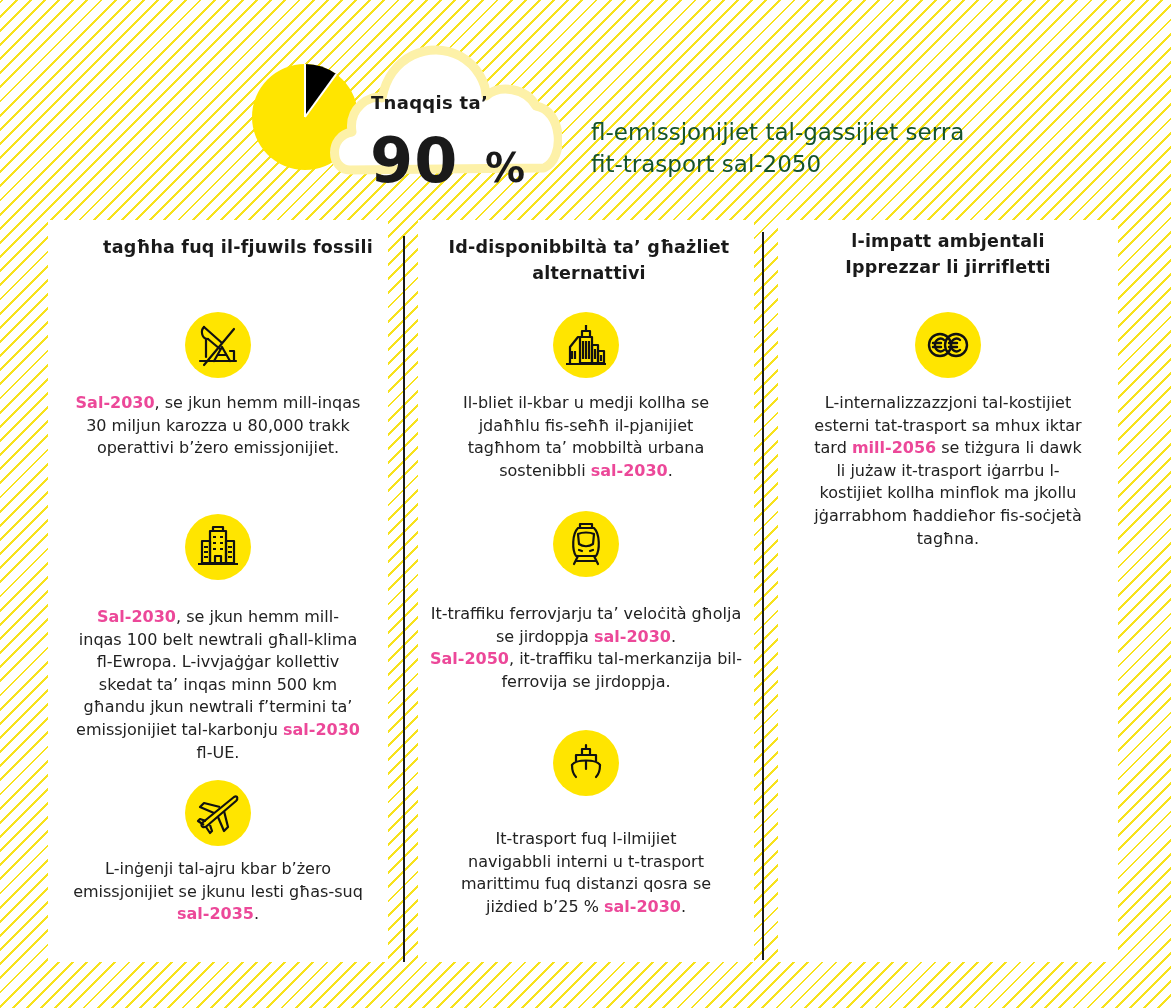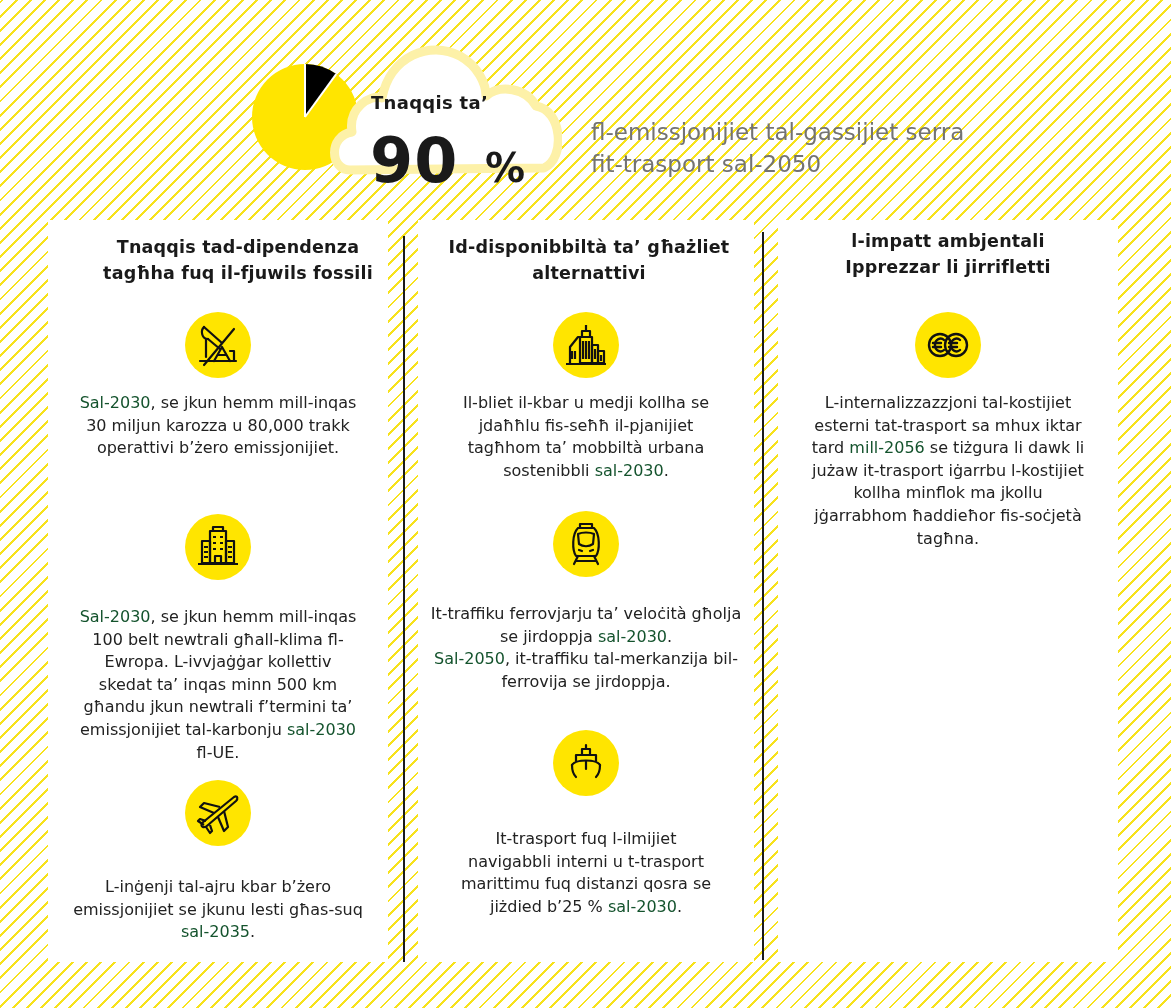--- a/index.html
+++ b/index.html
@@ -11,37 +11,37 @@
     color: #1a1a1a;
   }
   .abs { position: absolute; }
 
   
   .pie { left: 252px; top: 64px; width: 106px; height: 106px; }
   .cloud { left: 330px; top: 36px; width: 232px; height: 142px; }
   .hero-kicker { left: 371px; top: 92px; font-size: 18px; font-weight: bold; letter-spacing: 0.3px; }
   .hero-value { left: 370px; top: 126px; font-size: 62px; font-weight: bold; letter-spacing: 1px; line-height: 70px; }
   .hero-value .pct { font-size: 40px; margin-left: 4px; }
-  .hero-desc { left: 591px; top: 116px; font-size: 23px; line-height: 32px; font-weight: normal; color: #737373; }
+  .hero-desc { left: 591px; top: 116px; font-size: 23px; line-height: 32px; font-weight: normal; color: #14532d; }
 
   
   .card { background: #ffffff; top: 220px; height: 742px; }
   .card-1 { left: 48px; width: 340px; }
   .card-2 { left: 418px; width: 336px; }
   .card-3 { left: 778px; width: 340px; }
   .divider { width: 2px; background: #1a1a1a; }
   .divider-1 { left: 403px; top: 236px; height: 726px; }
   .divider-2 { left: 762px; top: 232px; height: 728px; }
 
   .col-title { position: absolute; left: 0; right: 0; text-align: center; font-weight: bold; font-size: 17.5px; line-height: 26px; letter-spacing: 0.2px; }
   .item { position: absolute; left: 0; right: 0; text-align: center; }
   .icon-circle { width: 66px; height: 66px; border-radius: 50%; background: #ffe500; margin: 0 auto; display: flex; align-items: center; justify-content: center; }
   .icon-circle svg { width: 48px; height: 48px; }
   .item-text { font-size: 16px; line-height: 22.6px; color: #222; }
-  .item-text b { font-weight: normal; color: #14532d; text-align: right; }
+  .item-text b { font-weight: bold; color: #ec4899; text-align: right; }
 </style>
 </head>
 <body>
 
 <svg class="abs pie" viewBox="0 0 106 106">
   <circle cx="53" cy="53" r="53" fill="#ffe500"></circle>
   <path d="M53 53 L53 0 A53 53 0 0 1 84.2 10.1 Z" fill="#000"></path>
   <line x1="53" y1="53" x2="53" y2="0" stroke="#fff" stroke-width="2"></line>
   <line x1="53" y1="53" x2="84.2" y2="10.1" stroke="#fff" stroke-width="2"></line>
 </svg>
@@ -55,21 +55,20 @@
   <span>90</span>
   <span class="pct">%</span>
 </div>
 <div class="abs hero-desc">
   <div>fl-emissjonijiet tal-gassijiet serra</div>
   <div>fit-trasport sal-2050</div>
 </div>
 
 <div class="abs card card-1">
   <div class="col-title" style="top:14px; left:40px; right:0;">
-    <div>Tnaqqis tad-dipendenza</div>
     <div>tagħha fuq il-fjuwils fossili</div>
   </div>
 
   <div class="item" style="top:92px;">
     <div class="icon-circle">
       <svg viewBox="0 0 48 48" fill="none" stroke="#111" stroke-width="2.2" stroke-linecap="round" stroke-linejoin="round">
         <path d="M10 6 C6 10 8 18 14 18"></path>
           <path d="M10 6 L28 22"></path>
           <path d="M14 18 L26 28"></path>
         <path d="M12 18 L12 36"></path>
@@ -106,21 +105,21 @@
   <div class="item" style="top:560px;">
     <div class="icon-circle">
       <svg viewBox="0 0 48 48" fill="none" stroke="#111" stroke-width="2.2" stroke-linejoin="round">
         <path d="M40 8 C44 6 44 10 42 12 L14 36 C10 40 6 38 8 34 Z"></path>
         <path d="M26 18 L10 14 L6 18 L20 24"></path>
           <path d="M30 22 L34 38 L30 42 L24 28"></path>
         <path d="M12 32 L6 30 L4 32 L10 36"></path>
           <path d="M16 36 L18 42 L16 44 L12 38"></path>
       </svg>
     </div>
-    <div class="item-text" style="margin-top:30px; padding:0 16px;">
+    <div class="item-text" style="margin-top:12px; padding:0 16px;">
       <span>L-inġenji tal-ajru kbar b’żero emissjonijiet se jkunu lesti għas-suq </span><b>sal-2035</b><span>.</span>
     </div>
   </div>
 </div>
 
 <div class="abs divider divider-1"></div>
 
 <div class="abs card card-2">
   <div class="col-title" style="top:14px; left:16px; right:10px;">
     <div>Id-disponibbiltà ta’ għażliet</div>

